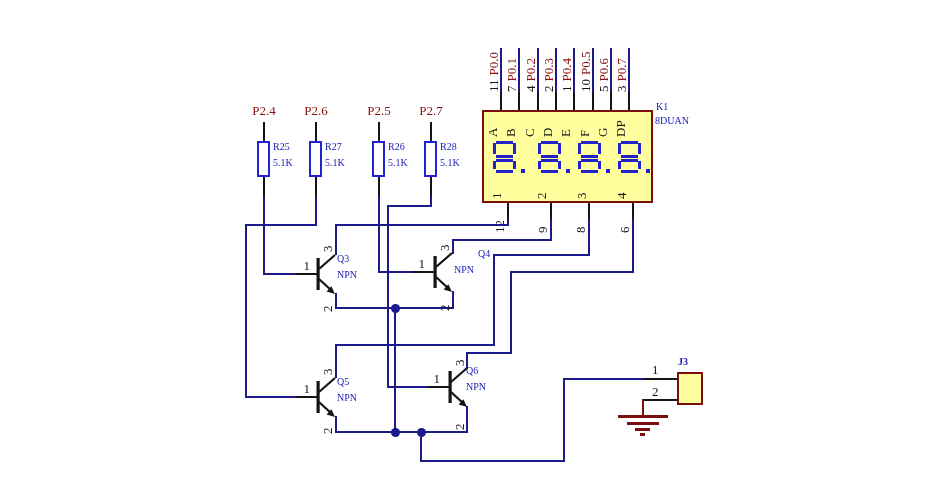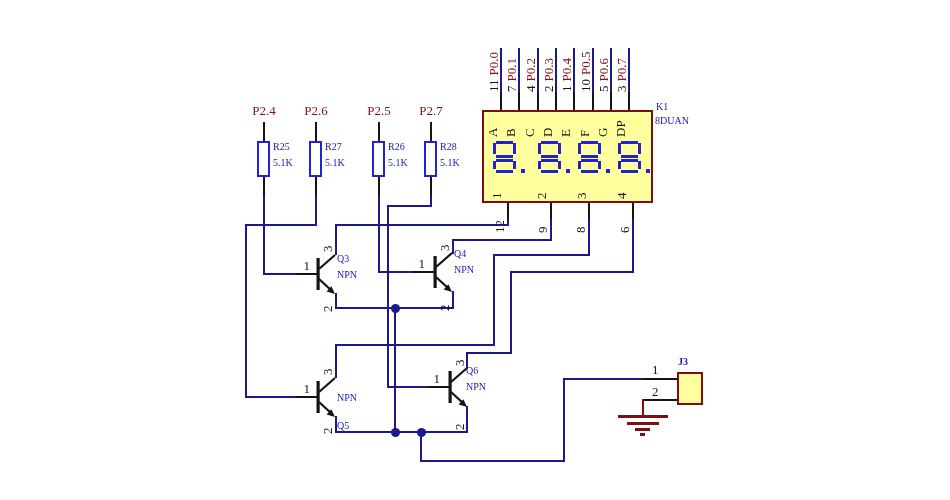--- a/index.html
+++ b/index.html
@@ -226,34 +226,34 @@
   <svg style="left:413px;top:244px;" width="44" height="56" viewBox="0 0 44 56">
     <path d="M0 28 H21" stroke="#151515" stroke-width="2"></path>
       <rect x="20.5" y="12" width="3.2" height="32" fill="#151515"></rect>
     <path d="M23 23 L39 9" stroke="#151515" stroke-width="2.2"></path>
       <path d="M23 33 L36 45" stroke="#151515" stroke-width="2.2"></path>
     <polygon points="39,48 30.6,45.4 35.4,40.2" fill="#151515"></polygon>
   </svg>
   <span class="t blk" style="left:409px;top:256px;width:16px;text-align:right;">1</span>
   <span class="rot blk" style="left:437px;top:251px;">3</span>
   <span class="rot blk" style="left:437px;top:311px;">2</span>
-  <span class="t blue" style="left:454px;top:246px;">Q4</span>
+  <span class="t blue" style="left:478px;top:246px;">Q4</span>
   <span class="t blue" style="left:454px;top:262px;">NPN</span>
 
   <svg style="left:296px;top:369px;" width="44" height="56" viewBox="0 0 44 56">
     <path d="M0 28 H21" stroke="#151515" stroke-width="2"></path>
       <rect x="20.5" y="12" width="3.2" height="32" fill="#151515"></rect>
     <path d="M23 23 L39 9" stroke="#151515" stroke-width="2.2"></path>
       <path d="M23 33 L36 45" stroke="#151515" stroke-width="2.2"></path>
     <polygon points="39,48 30.6,45.4 35.4,40.2" fill="#151515"></polygon>
   </svg>
   <span class="t blk" style="left:294px;top:381px;width:16px;text-align:right;">1</span>
   <span class="rot blk" style="left:320px;top:375px;">3</span>
   <span class="rot blk" style="left:320px;top:434px;">2</span>
-  <span class="t blue" style="left:337px;top:374px;margin-top:44px;">Q5</span>
+  <span class="t blue" style="left:337px;top:374px;">Q5</span>
   <span class="t blue" style="left:337px;top:390px;">NPN</span>
 
   <svg style="left:428px;top:359px;" width="44" height="56" viewBox="0 0 44 56">
     <path d="M0 28 H21" stroke="#151515" stroke-width="2"></path>
       <rect x="20.5" y="12" width="3.2" height="32" fill="#151515"></rect>
     <path d="M23 23 L39 9" stroke="#151515" stroke-width="2.2"></path>
       <path d="M23 33 L36 45" stroke="#151515" stroke-width="2.2"></path>
     <polygon points="39,48 30.6,45.4 35.4,40.2" fill="#151515"></polygon>
   </svg>
   <span class="t blk" style="left:424px;top:371px;width:16px;text-align:right;">1</span>

